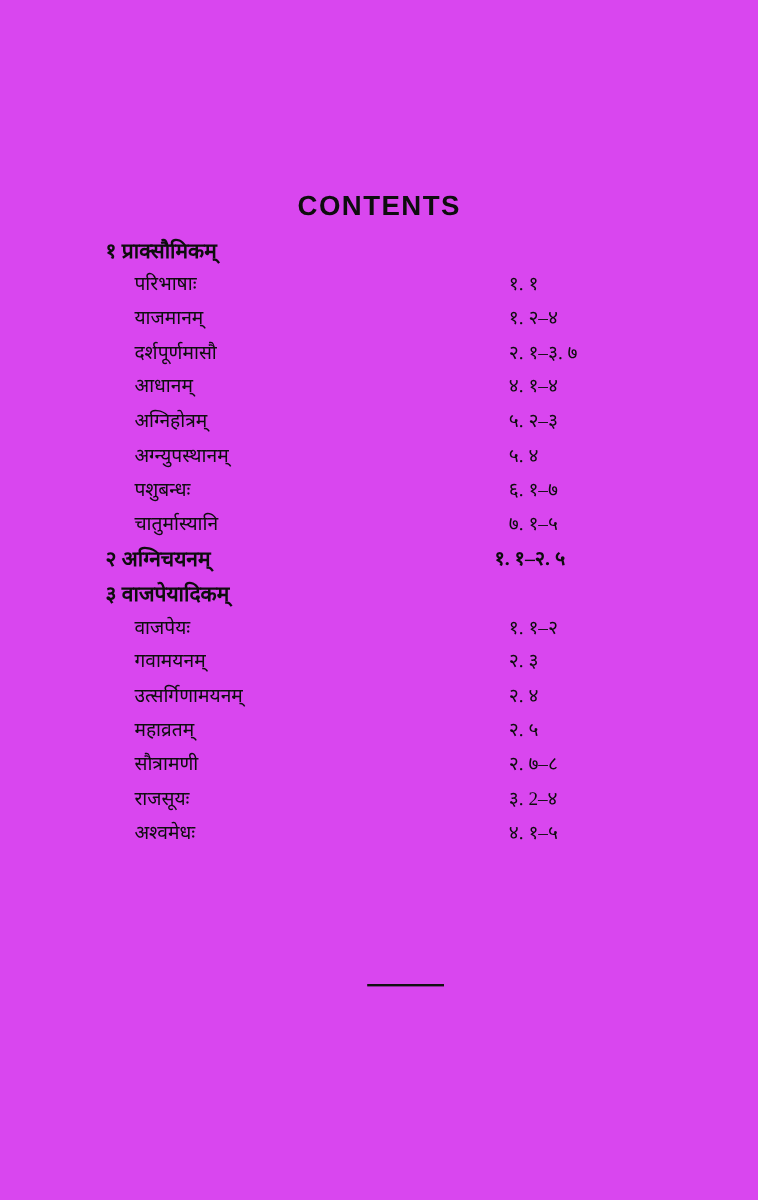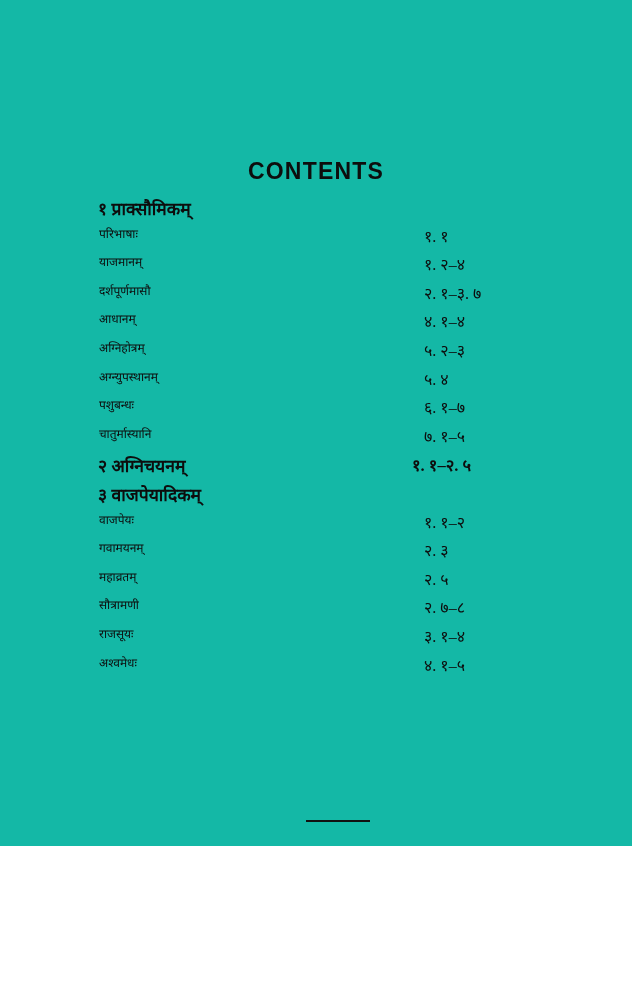--- a/index.html
+++ b/index.html
@@ -12,22 +12,22 @@
     height: 1000px;
     position: relative;
     font-family: "Liberation Serif", serif;
     color: #111111;
     overflow: hidden;
   }
   .page {
     position: absolute;
     left: 0; top: 0;
     width: 632px;
-    height: 846px;
-    background: #14b8a6;
+    height: 1000px;
+    background: #d946ef;
   }
   .contents-title {
     position: absolute;
     left: 0;
     top: 158px;
     width: 632px;
     text-align: center;
     font-family: "Liberation Sans", sans-serif;
     font-size: 23px;
     font-weight: bold;
@@ -63,31 +63,30 @@
     font-weight: bold;
   }
   .row-section .page-no {
     position: absolute;
     left: 412px;
     font-size: 16.5px;
     font-weight: bold;
   }
   
   .row-entry .label {
-    margin-left: 89px;
-    font-size: 12px;
+    margin-left: 112px;
+    font-size: 16px;
   }
   .row-entry .page-no {
     position: absolute;
     left: 424px;
     font-size: 16px;
   }
   .toc-row {
     position: relative;
-    padding-left: 10px;
   }
   .rule {
     position: absolute;
     left: 306px;
     top: 820px;
     width: 64px;
     height: 0;
     border-top: 2px solid #111111;
   }
 </style>
@@ -145,30 +144,34 @@
       </div>
       <div class="toc-row row-entry">
         <span class="label">वाजपेयः</span>
         <span class="page-no">१. १–२</span>
       </div>
       <div class="toc-row row-entry">
         <span class="label">गवामयनम्</span>
         <span class="page-no">२. ३</span>
       </div>
       <div class="toc-row row-entry">
+        <span class="label">उत्सर्गिणामयनम्</span>
+        <span class="page-no">२. ४</span>
+      </div>
+      <div class="toc-row row-entry">
         <span class="label">महाव्रतम्</span>
         <span class="page-no">२. ५</span>
       </div>
       <div class="toc-row row-entry">
         <span class="label">सौत्रामणी</span>
         <span class="page-no">२. ७–८</span>
       </div>
       <div class="toc-row row-entry">
         <span class="label">राजसूयः</span>
-        <span class="page-no">३. १–४</span>
+        <span class="page-no">३. 2–४</span>
       </div>
       <div class="toc-row row-entry">
         <span class="label">अश्वमेधः</span>
         <span class="page-no">४. १–५</span>
       </div>
     </div>
 
   <div class="rule"></div>
 
 </div>

